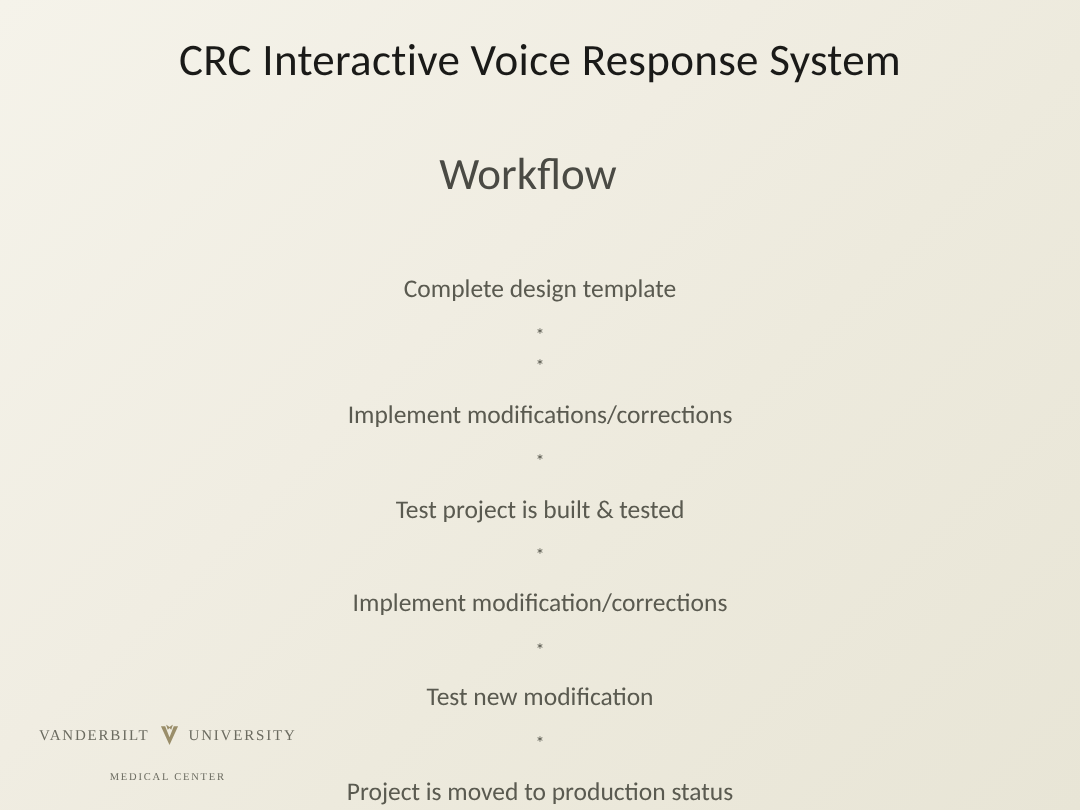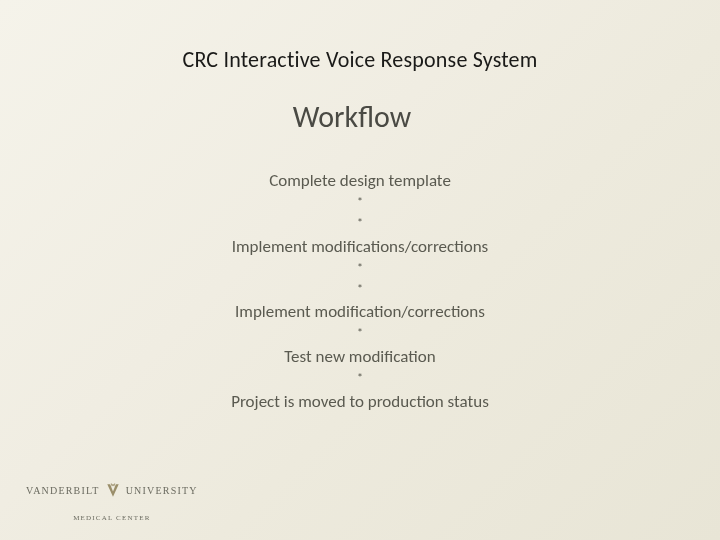--- a/index.html
+++ b/index.html
@@ -14,25 +14,24 @@
     font-family: "Calibri", "Segoe UI", sans-serif;
     position: relative;
     color: #2a2a28;
   }
   .slide-title {
     position: absolute;
     top: 22px;
     left: 0;
     right: 0;
     text-align: center;
-    font-size: 22px;
+    font-size: 30px;
     font-weight: 400;
     color: #1a1a18;
     letter-spacing: 0.2px;
-    margin-top: 24px;
   }
   .subtitle {
     position: absolute;
     top: 98px;
     left: 0;
     right: 16px;
     text-align: center;
     font-size: 30px;
     font-weight: 400;
     color: #4a4a44;
@@ -42,21 +41,21 @@
     top: 170px;
     left: 0;
     right: 0;
     text-align: center;
     color: #5a5a50;
   }
   .step {
     font-size: 17px;
     line-height: 1.3;
     font-weight: 400;
-    margin: 0;
+    margin: 12px;
   }
   .sep {
     font-size: 12px;
     line-height: 1.4;
     margin: 2px 0 4px 0;
   }
   .footer-logo {
     position: absolute;
     left: 26px;
     bottom: 18px;
@@ -103,20 +102,21 @@
 
 <div class="slide-title">CRC Interactive Voice Response System</div>
 <div class="subtitle">Workflow</div>
 
 <div class="steps">
   <div class="step">Complete design template</div>
   <div class="sep">*</div>
   <div class="sep">*</div>
   <div class="step">Implement modifications/corrections</div>
   <div class="sep">*</div>
+  <div class="step">Test project is built &amp; tested</div>
   <div class="sep">*</div>
   <div class="step">Implement modification/corrections</div>
   <div class="sep">*</div>
   <div class="step">Test new modification</div>
   <div class="sep">*</div>
   <div class="step">Project is moved to production status</div>
 </div>
 
 <div class="footer-logo">
   <div class="vu-wrap">

